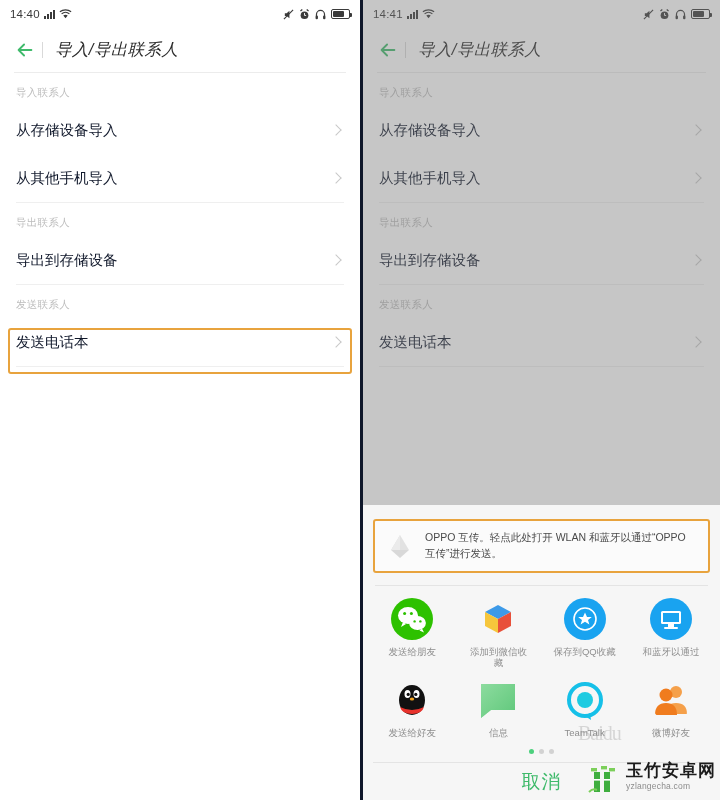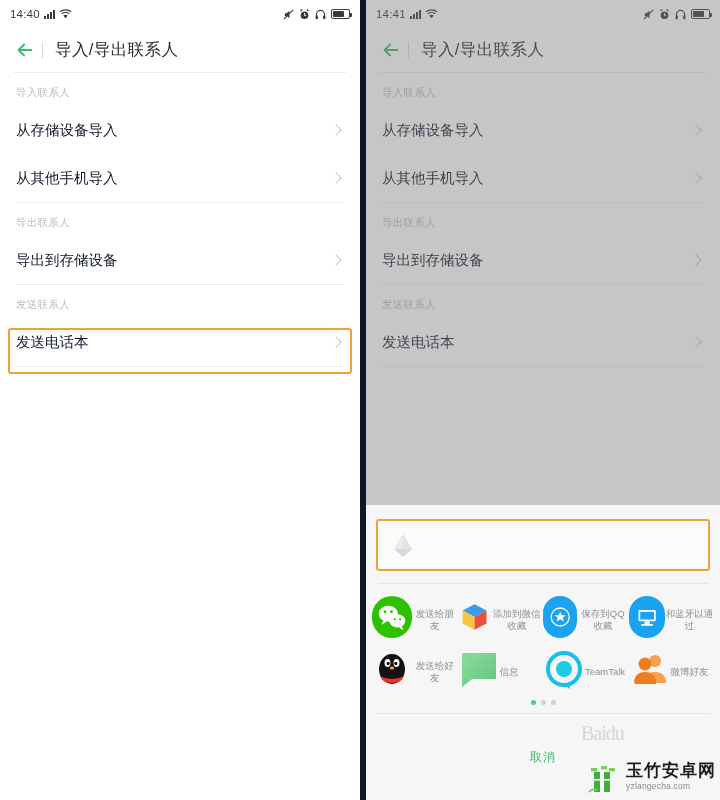--- a/index.html
+++ b/index.html
@@ -10,21 +10,21 @@
     overflow: hidden;
   }
   .screens { display: flex; width: 720px; height: 800px; }
 
   .phone {
     position: relative;
     width: 360px; height: 800px;
     background: #ffffff;
     overflow: hidden;
   }
-  .phone.right { border-left: 6px solid #0f172a; }
+  .phone.right { border-left: 3px solid #0f172a; }
 
   
   .statusbar {
     height: 28px;
     display: flex; align-items: center; justify-content: space-between;
     padding: 0 10px;
     font-size: 11px; color: #3a3a3a; text-align: center;
   }
   .sb-left { display: flex; align-items: center; gap: 4px; }
   .sb-right { display: flex; align-items: center; gap: 5px; }
@@ -53,21 +53,21 @@
   
   .appbar {
     height: 44px;
     display: flex; align-items: center;
     padding: 0 14px;
   }
   .back-arrow { width: 22px; height: 22px; margin-right: 6px; cursor: pointer; }
   .bar-divider {
     width: 1px; height: 16px; background: #d9d9d9; margin-right: 12px;
   }
-  .page-title { font-size: 16.5px; color: #2b2b2b; letter-spacing: .4px; }
+  .page-title { font-size: 16.5px; color: #2b2b2b; letter-spacing: .4px; font-style: italic; }
 
   .top-rule { height: 1px; background: #ececec; margin: 0 14px; }
 
   
   .section-label {
     font-size: 10.5px; color: #bdbdbd;
     padding: 13px 16px 6px 16px;
     letter-spacing: .3px;
   }
   .list-row {
@@ -127,21 +127,21 @@
   }
   .sheet-rule { height: 1px; background: #e4e4e4; margin: 12px 12px 0 12px; }
 
   .app-grid {
     padding: 12px 6px 0 6px;
     display: grid;
     grid-template-columns: repeat(4, 1fr);
     row-gap: 10px;
   }
   .app-cell {
-    display: flex; flex-direction: row; align-items: center;
+    display: flex; flex-direction: column; align-items: center;
     cursor: pointer;
   }
   .app-icon {
     width: 42px; height: 42px; border-radius: 21px;
     display: flex; align-items: center; justify-content: center;
     overflow: hidden;
   }
   .app-label {
     margin-top: 6px;
     font-size: 9.5px; color: #8e8e8e;
@@ -156,21 +156,21 @@
   .dots i { width: 5px; height: 5px; border-radius: 3px; background: #d2d2d2; display:block; }
   .dots i.on { background: #4cd07d; }
 
   .sheet-bottom-rule { height: 1px; background: #e4e4e4; margin: 8px 10px 0 10px; }
 
   .cancel-row {
     flex: 1;
     display: flex; align-items: center; justify-content: center;
   }
   .cancel-btn {
-    font-size: 12px; color: #3fba6b; letter-spacing: 1px; cursor: pointer;
+    font-size: 19px; color: #3fba6b; letter-spacing: 1px; cursor: pointer;
   }
 
   
   .wm-baidu {
     position: absolute;
     left: 215px; top: 722px;
     z-index: 20;
     opacity: .30;
     pointer-events: none;
     font-size: 20px; font-weight: normal; color: #8c8c8c;
@@ -344,20 +344,21 @@
     <div class="dim"></div>
 
     <div class="sheet">
 
       <div class="oppo-banner">
         <svg class="oppo-icon" viewBox="0 0 30 30">
           <polygon points="15,4 24,19 6,19" fill="#cfcfcf"></polygon>
           <polygon points="15,27 24,19 6,19" fill="#bdbdbd"></polygon>
           <polygon points="15,4 15,19 6,19" fill="#dedede"></polygon>
         </svg>
+        <div class="oppo-text">OPPO 互传。轻点此处打开 WLAN 和蓝牙以通过“OPPO 互传”进行发送。</div>
       </div>
 
       <div class="sheet-rule"></div>
 
       <div class="app-grid">
 
         <div class="app-cell">
           <div class="app-icon" style="background:#2dc100;">
             <svg width="42" height="42" viewBox="0 0 42 42">
               <ellipse cx="17" cy="17.5" rx="10" ry="8.4" fill="#fff"></ellipse>

